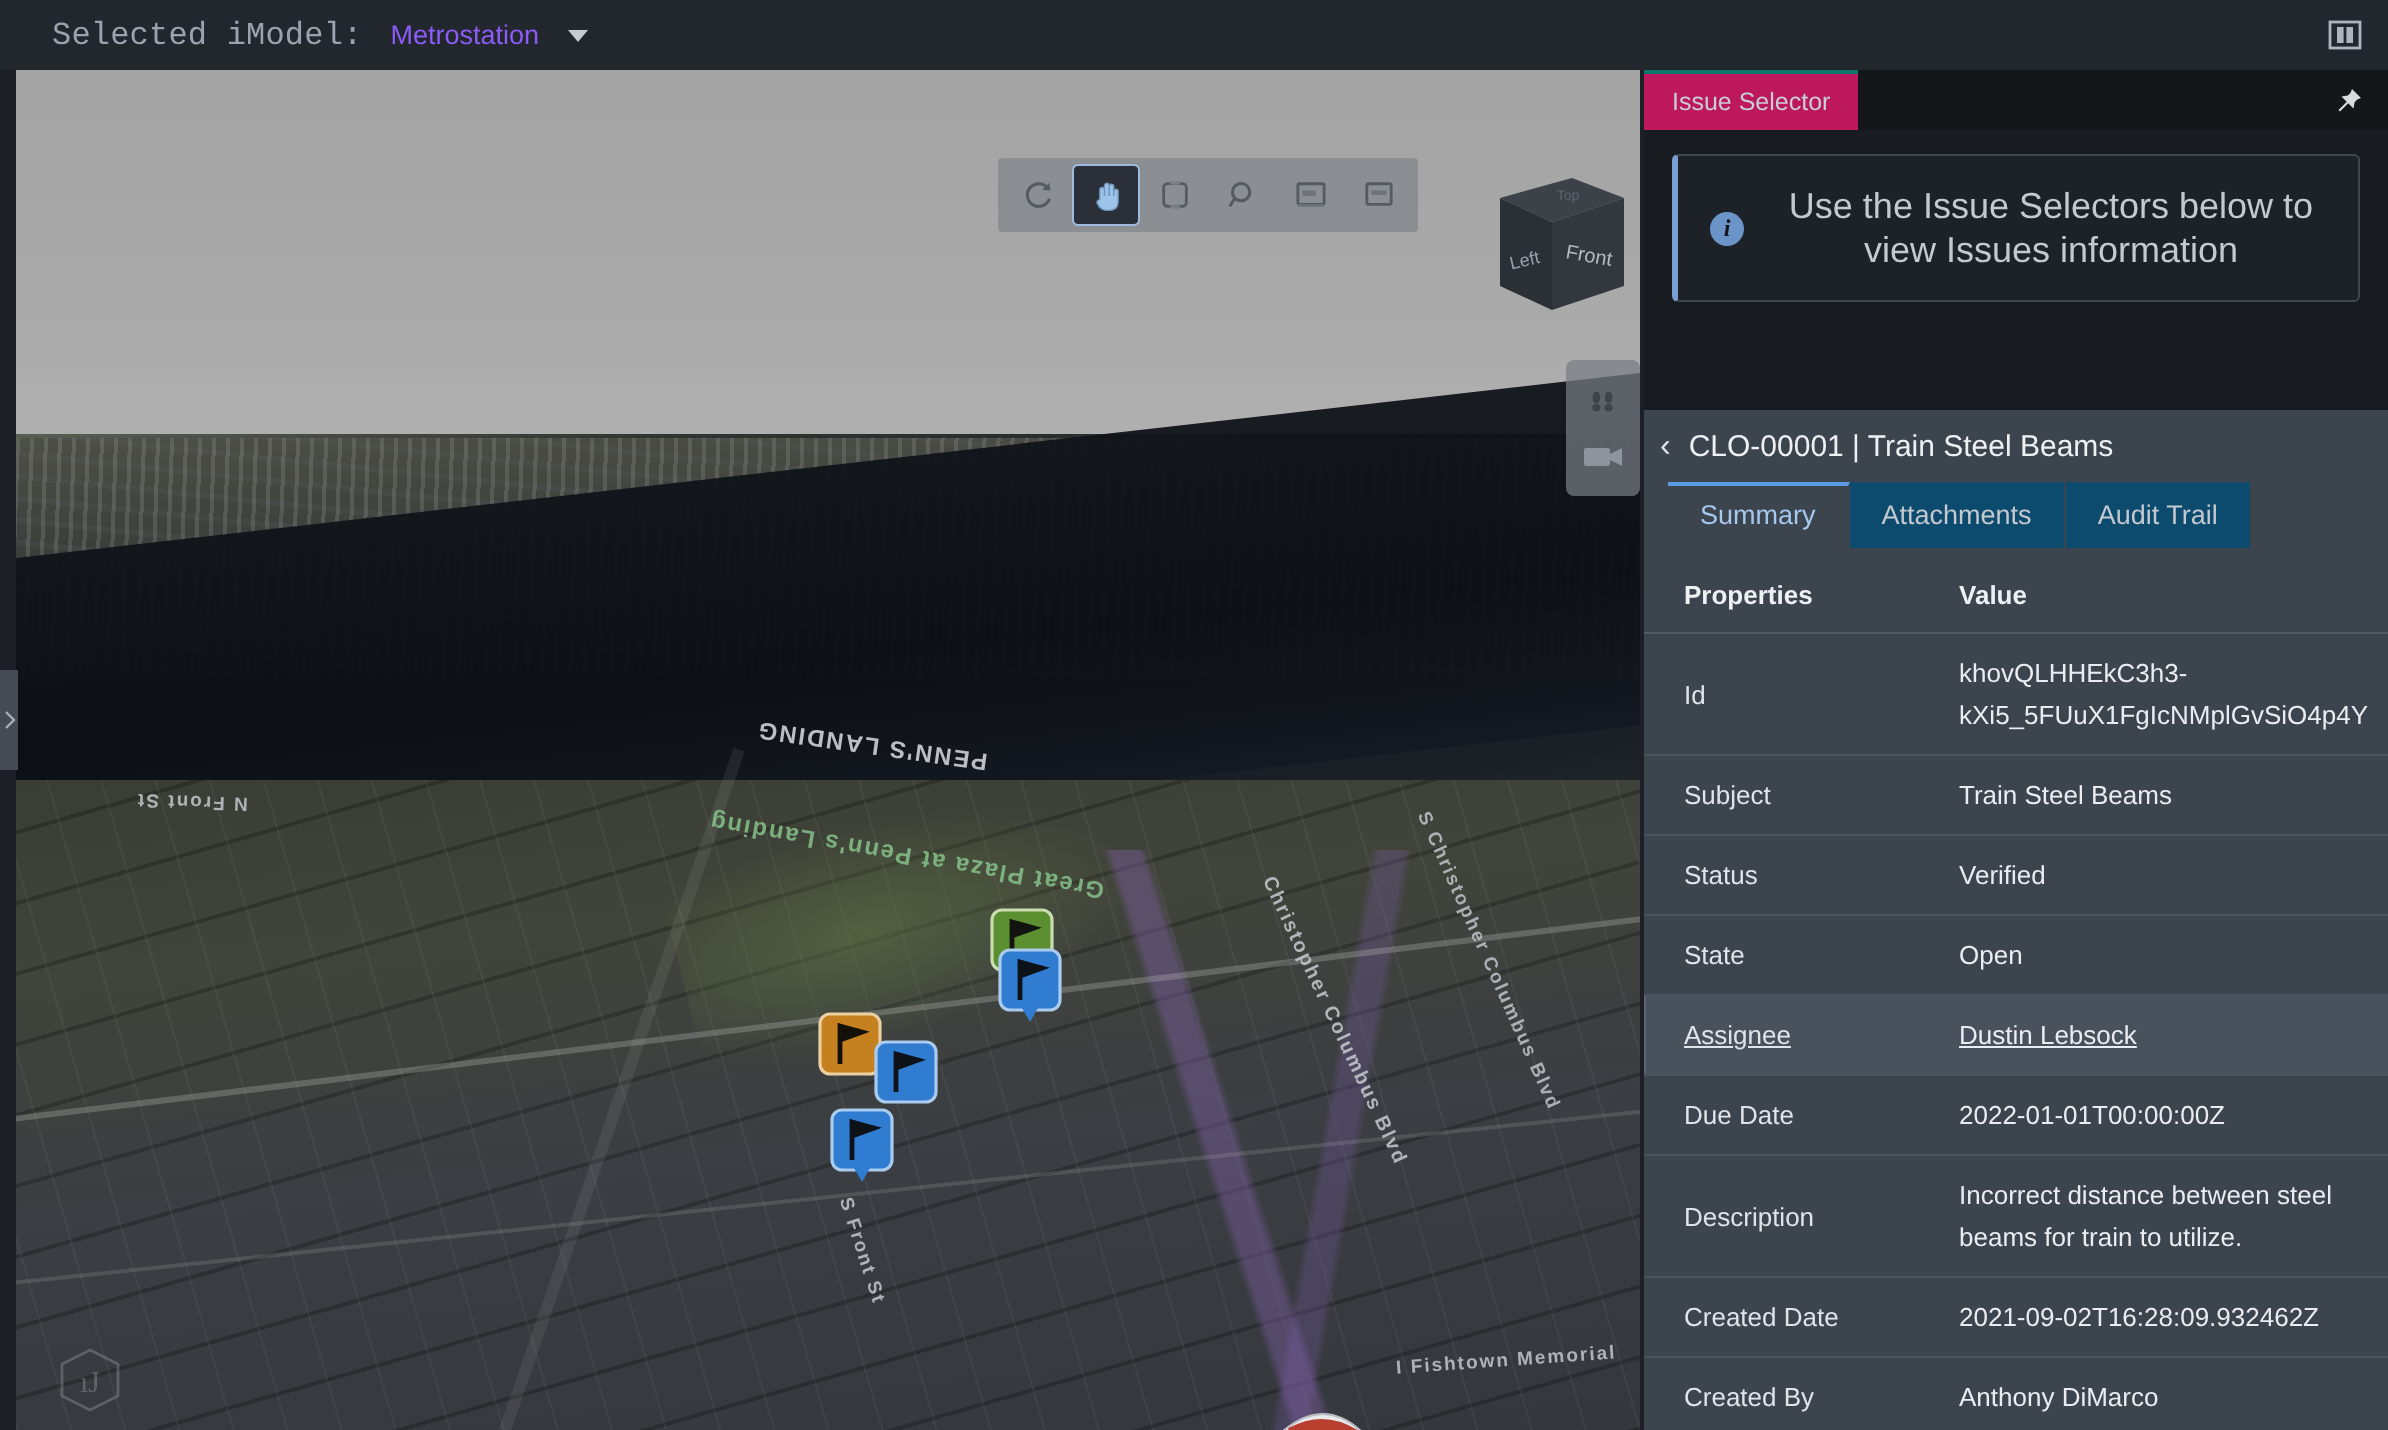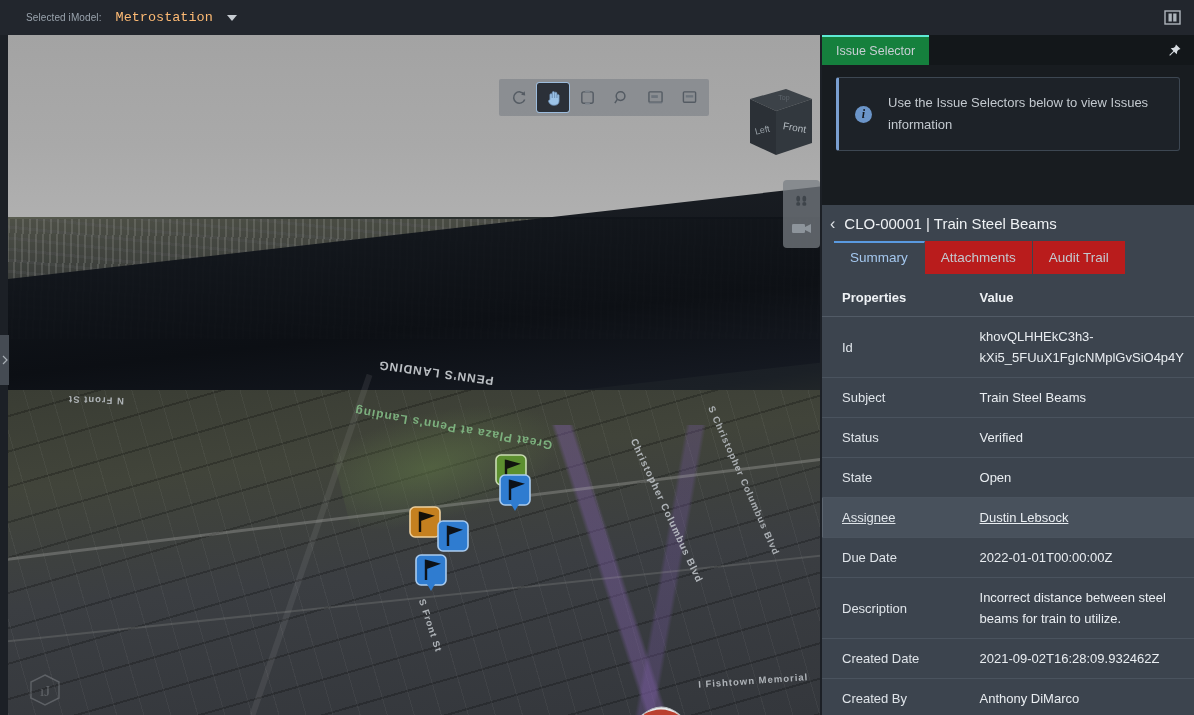--- a/index.html
+++ b/index.html
@@ -10,26 +10,26 @@
     -webkit-font-smoothing: antialiased;
   }
   .app { position: relative; width: 1194px; height: 715px; background:#1c2026; }
 
   
   .topbar {
     position: absolute; left:0; top:0; width:1194px; height:35px;
     background:#22262d; display:flex; align-items:center;
   }
   .topbar-label {
-    margin-left: 26px; font-size: 10px; color:#9aa3ad; letter-spacing:.1px;
+    margin-left: 26px; font-size: 16px; color:#9aa3ad; letter-spacing:.1px;font-family:Liberation Mono, monospace;
   }
   .imodel-select {
     display:flex; align-items:center; gap:14px; margin-left:14px; cursor:pointer;
   }
-  .imodel-name { font-size: 13.5px; color:#fdba74;font-family:Liberation Mono, monospace; }
+  .imodel-name { font-size: 13.5px; color:#8b5cf6; }
   .caret { width:0;height:0;border-left:5px solid transparent;border-right:5px solid transparent;border-top:6px solid #c7ccd2; }
   .layout-btn {
     position:absolute; right:8px; top:4px; width:28px; height:27px;
     display:flex; align-items:center; justify-content:center; cursor:pointer;
     border-radius:2px;
   }
 
   
   .viewport {
     position:absolute; left:8px; top:35px; width:812px; height:680px;
@@ -137,49 +137,49 @@
   
   .rightpanel {
     position:absolute; left:822px; top:35px; width:372px; height:680px;
     background:#181c20;
   }
   .tabstrip {
     position:relative; height:30px; background:#13171a; display:flex; align-items:flex-end;
   }
   .tab-issue {
     height:30px; padding:0 14px; display:flex; align-items:center;
-    font-size:12.5px; color:#c8ced4; background:#15803d;
-    border-top:2px solid #5eead4; cursor:pointer;
+    font-size:12.5px; color:#c8ced4; background:#be185d;
+    border-top:2px solid #0f766e; cursor:pointer;
   }
   .pin-btn { position:absolute; right:8px; top:4px; width:24px; height:22px; cursor:pointer; display:flex;align-items:center;justify-content:center;}
   .info-wrap { padding:12px 14px 14px 14px; background:#181c20; }
   .info-box {
     border:1px solid #3d4752; border-left:3px solid #7a9fd0;
     background:#1d2228; border-radius:3px; padding:14px 16px;
     display:flex; align-items:center; gap:16px;
   }
   .info-icon {
     flex:0 0 auto; width:17px;height:17px;border-radius:50%;
     background:#6b95c9; color:#12161a; font-size:12px; font-style:italic; font-weight:bold;
     display:flex; align-items:center; justify-content:center; font-family:"Liberation Serif",serif;
   }
-  .info-text { font-size:13px; color:#c3c9cf; line-height:22px; }
+  .info-text { font-size:18px; color:#c3c9cf; line-height:22px;text-align:center; }
 
   .detail {
     position:absolute; left:0; top:170px; width:372px; height:510px;
     background:#3c444e;
   }
   .detail-header {
     display:flex; align-items:center; gap:9px; padding:10px 0 9px 8px;
     font-size:15px; color:#eef1f4;
   }
   .back-chevron { font-size:16px; color:#dfe3e7; cursor:pointer; line-height:1; }
   .issue-tabs { display:flex; padding-left:12px; }
   .itab {
-    padding:9px 16px; font-size:13.5px; color:#c3c9cf; background:#b91c1c;
+    padding:9px 16px; font-size:13.5px; color:#c3c9cf; background:#0c4a6e;
     cursor:pointer; border-right:1px solid #3c444e;
   }
   .itab.active { color:#a5c8ef; background:#3c444e; border-top:2px solid #5a9ae0; padding-top:7px; }
 
   .proptable { width:100%; border-collapse:collapse; }
   .proptable th {
     text-align:left; font-size:13px; color:#eef1f4; font-weight:bold;
     padding:16px 10px 11px 20px; border-bottom:1px solid #525b66;
   }
   .proptable th.val-col { padding-left:12px; }

